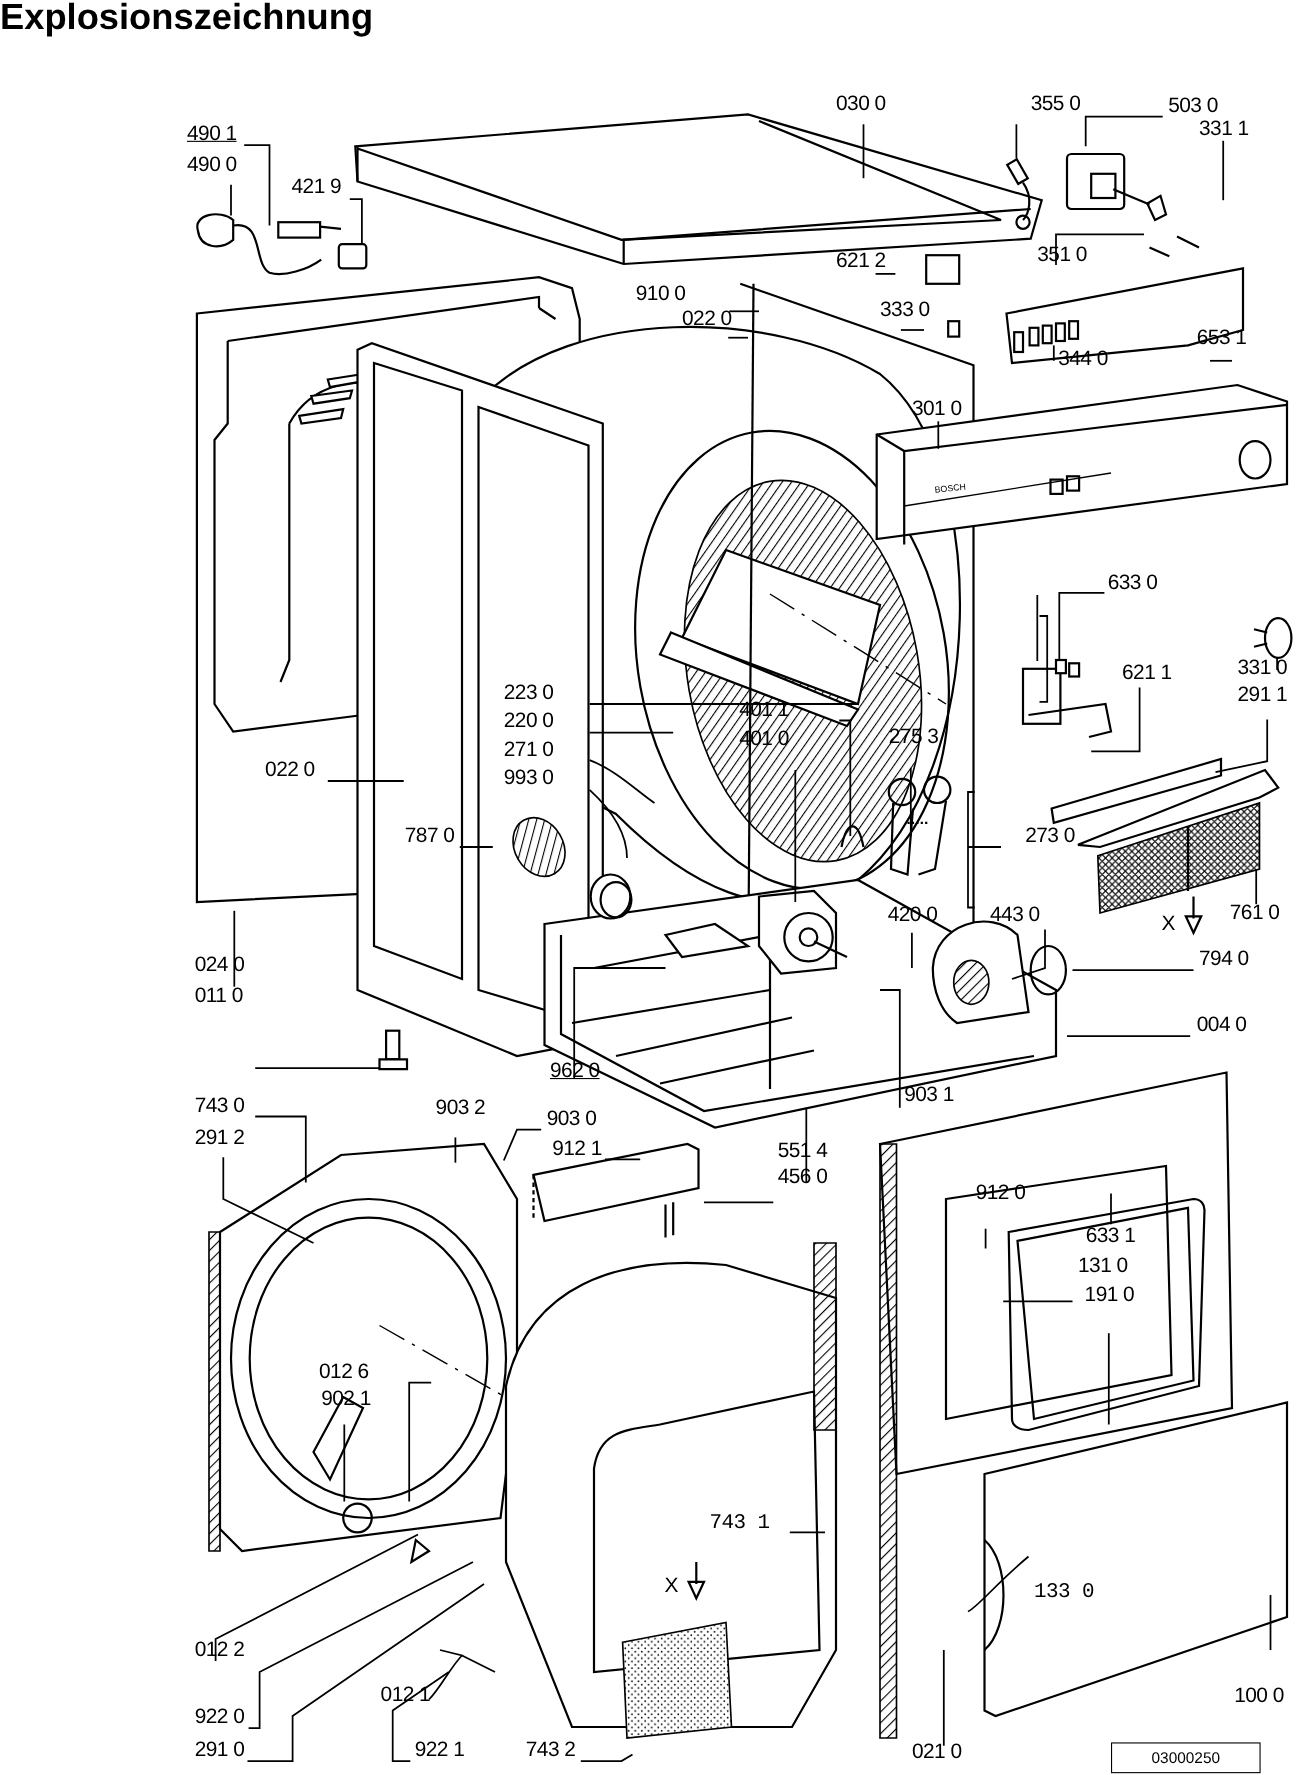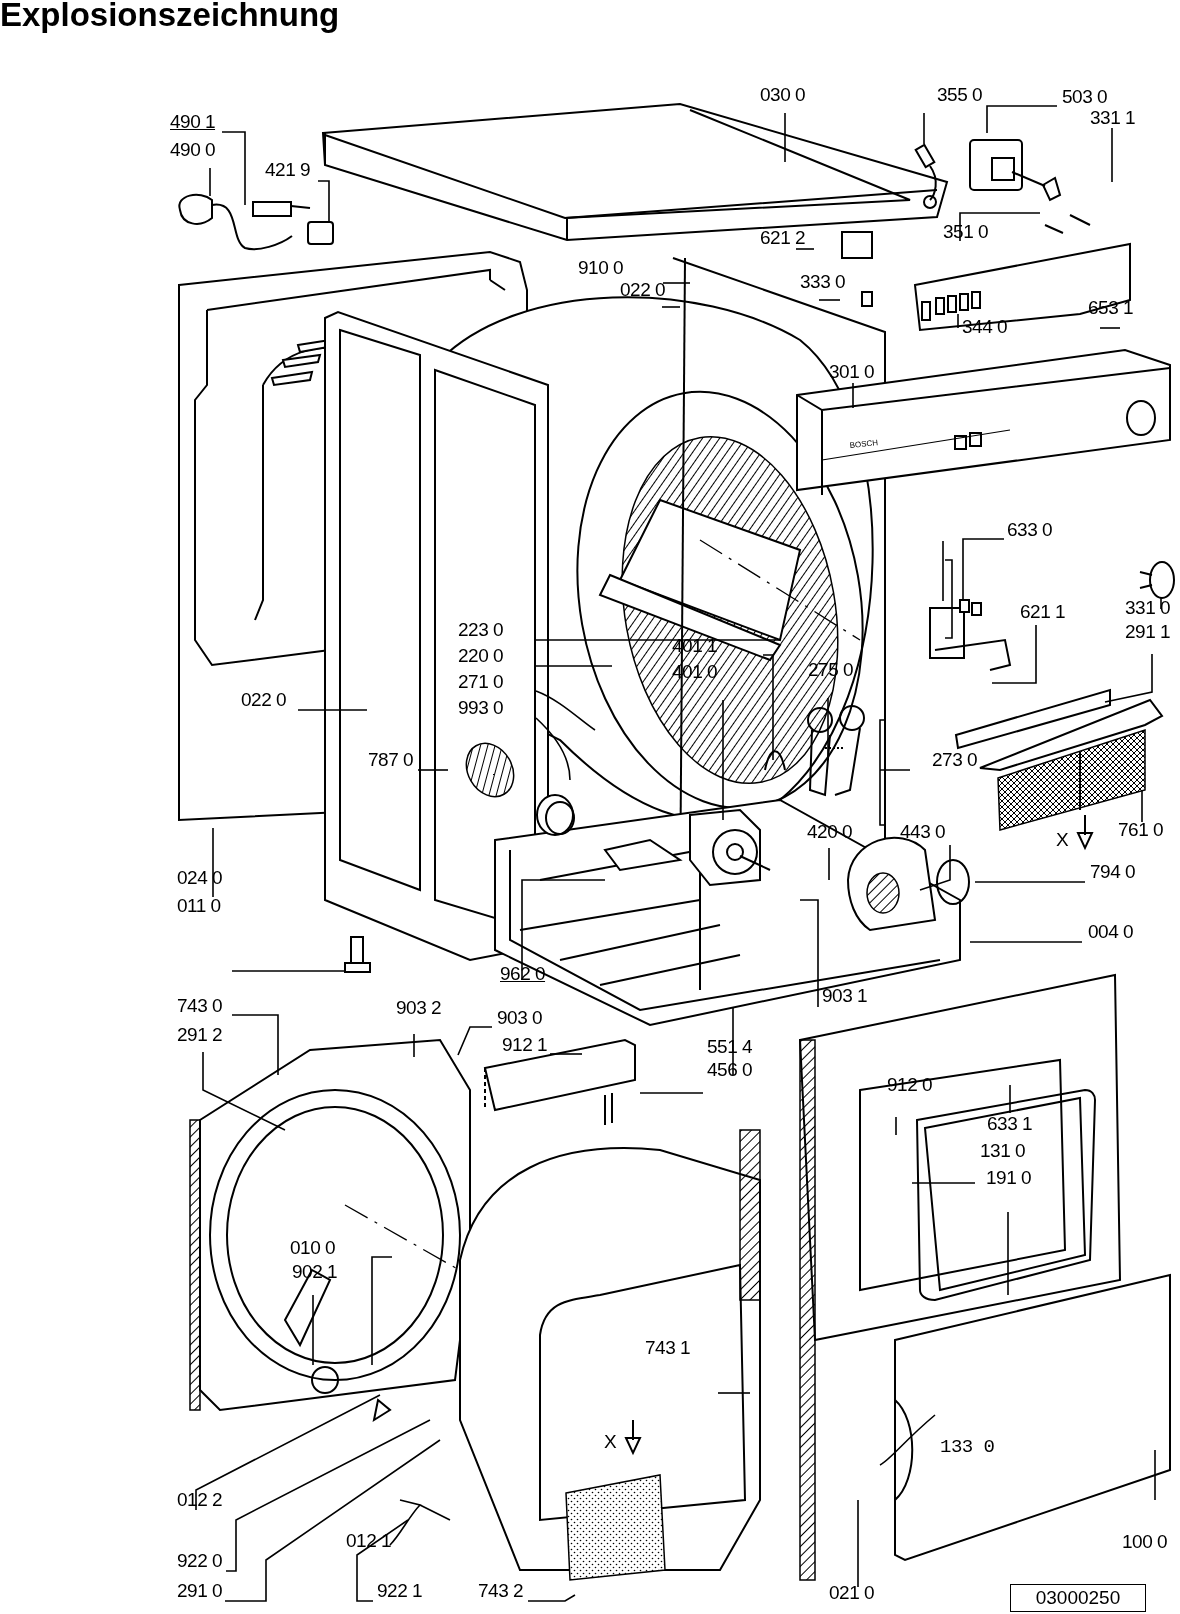--- a/index.html
+++ b/index.html
@@ -4,21 +4,21 @@
 <style>
   html, body { margin: 0; padding: 0; background: #ffffff; }
   body { width: 1180px; height: 1614px; position: relative; overflow: hidden;
          font-family: "Liberation Sans", sans-serif; color: #000; }
   .title { position: absolute; left: 0; top: -4px; font-size: 33px; font-weight: bold;
            font-family: "Liberation Sans", sans-serif; letter-spacing: 0px; }
   svg#drawing { position: absolute; left: 0; top: 0; }
   .lbl { position: absolute; font-size: 19px; line-height: 20px; white-space: nowrap;
          font-family: "Liberation Sans", sans-serif; letter-spacing: -0.5px; }
   .docnum { position: absolute; left: 1010px; top: 1584px; width: 134px; height: 26px;
-            border: 1.5px solid #000; font-size: 19px; text-align: center; line-height: 26px; }
+            border: 1.5px solid #000; font-size: 14px; text-align: center; line-height: 26px; }
   .st { fill: none; stroke: #000; stroke-width: 2; }
   .th { fill: none; stroke: #000; stroke-width: 1.2; }
   .ld { fill: none; stroke: #000; stroke-width: 1.6; }
   .dash { fill: none; stroke: #000; stroke-width: 1.3; stroke-dasharray: 26 8 3 8; }
   .wf { fill: #fff; stroke: #000; stroke-width: 2; }
   .hatch { fill: url(#hatch); stroke: #000; stroke-width: 1.5; }
   .mesh { fill: url(#mesh); stroke: #000; stroke-width: 1.5; }
   .dots { fill: url(#dots); stroke: #000; stroke-width: 1.5; }
 </style>
 </head>
@@ -315,21 +315,21 @@
     <div class="lbl" style="left: 1125px; top: 598px;">331 0</div>
     <div class="lbl" style="left: 1125px; top: 622px;">291 1</div>
     <div class="lbl" style="left: 458px; top: 620px;">223 0</div>
     <div class="lbl" style="left: 458px; top: 646px;">220 0</div>
     <div class="lbl" style="left: 458px; top: 672px;">271 0</div>
     <div class="lbl" style="left: 458px; top: 698px;">993 0</div>
     <div class="lbl" style="left: 241px; top: 690px;">022 0</div>
     <div class="lbl" style="left: 368px; top: 750px;">787 0</div>
     <div class="lbl" style="left: 672px; top: 636px;">401 1</div>
     <div class="lbl" style="left: 672px; top: 662px;">401 0</div>
-    <div class="lbl" style="left: 808px; top: 660px;">275 0</div>
+    <div class="lbl" style="left: 808px; top: 660px;">275 3</div>
     <div class="lbl" style="left: 932px; top: 750px;">273 0</div>
     <div class="lbl" style="left: 807px; top: 822px;">420 0</div>
     <div class="lbl" style="left: 900px; top: 822px;">443 0</div>
     <div class="lbl" style="left: 1118px; top: 820px;">761 0</div>
     <div class="lbl" style="left: 1090px; top: 862px;">794 0</div>
     <div class="lbl" style="left: 177px; top: 868px;">024 0</div>
     <div class="lbl" style="left: 1088px; top: 922px;">004 0</div>
     <div class="lbl" style="left: 177px; top: 896px;">011 0</div>
     <div class="lbl" style="left: 500px; top: 964px; text-decoration: underline;">962 0</div>
     <div class="lbl" style="left: 822px; top: 986px;">903 1</div>
@@ -337,23 +337,23 @@
     <div class="lbl" style="left: 177px; top: 1025px;">291 2</div>
     <div class="lbl" style="left: 396px; top: 998px;">903 2</div>
     <div class="lbl" style="left: 497px; top: 1008px;">903 0</div>
     <div class="lbl" style="left: 502px; top: 1035px;">912 1</div>
     <div class="lbl" style="left: 707px; top: 1037px;">551 4</div>
     <div class="lbl" style="left: 707px; top: 1060px;">456 0</div>
     <div class="lbl" style="left: 887px; top: 1075px;">912 0</div>
     <div class="lbl" style="left: 987px; top: 1114px;">633 1</div>
     <div class="lbl" style="left: 980px; top: 1141px;">131 0</div>
     <div class="lbl" style="left: 986px; top: 1168px;">191 0</div>
-    <div class="lbl" style="left: 290px; top: 1238px;">010 0</div>
+    <div class="lbl" style="left: 290px; top: 1238px;">012 6</div>
     <div class="lbl" style="left: 292px; top: 1262px;">902 1</div>
-    <div class="lbl" style="left: 645px; top: 1338px;">743 1</div>
+    <div class="lbl" style="left: 645px; top: 1374px; font-family: Liberation Mono, monospace;">743 1</div>
     <div class="lbl" style="left: 940px; top: 1437px; font-family: Liberation Mono, monospace;">133 0</div>
     <div class="lbl" style="left: 177px; top: 1490px;">012 2</div>
     <div class="lbl" style="left: 177px; top: 1551px;">922 0</div>
     <div class="lbl" style="left: 346px; top: 1531px;">012 1</div>
     <div class="lbl" style="left: 177px; top: 1581px;">291 0</div>
     <div class="lbl" style="left: 377px; top: 1581px;">922 1</div>
     <div class="lbl" style="left: 478px; top: 1581px;">743 2</div>
     <div class="lbl" style="left: 829px; top: 1583px;">021 0</div>
     <div class="lbl" style="left: 1122px; top: 1532px;">100 0</div>
   </div>

